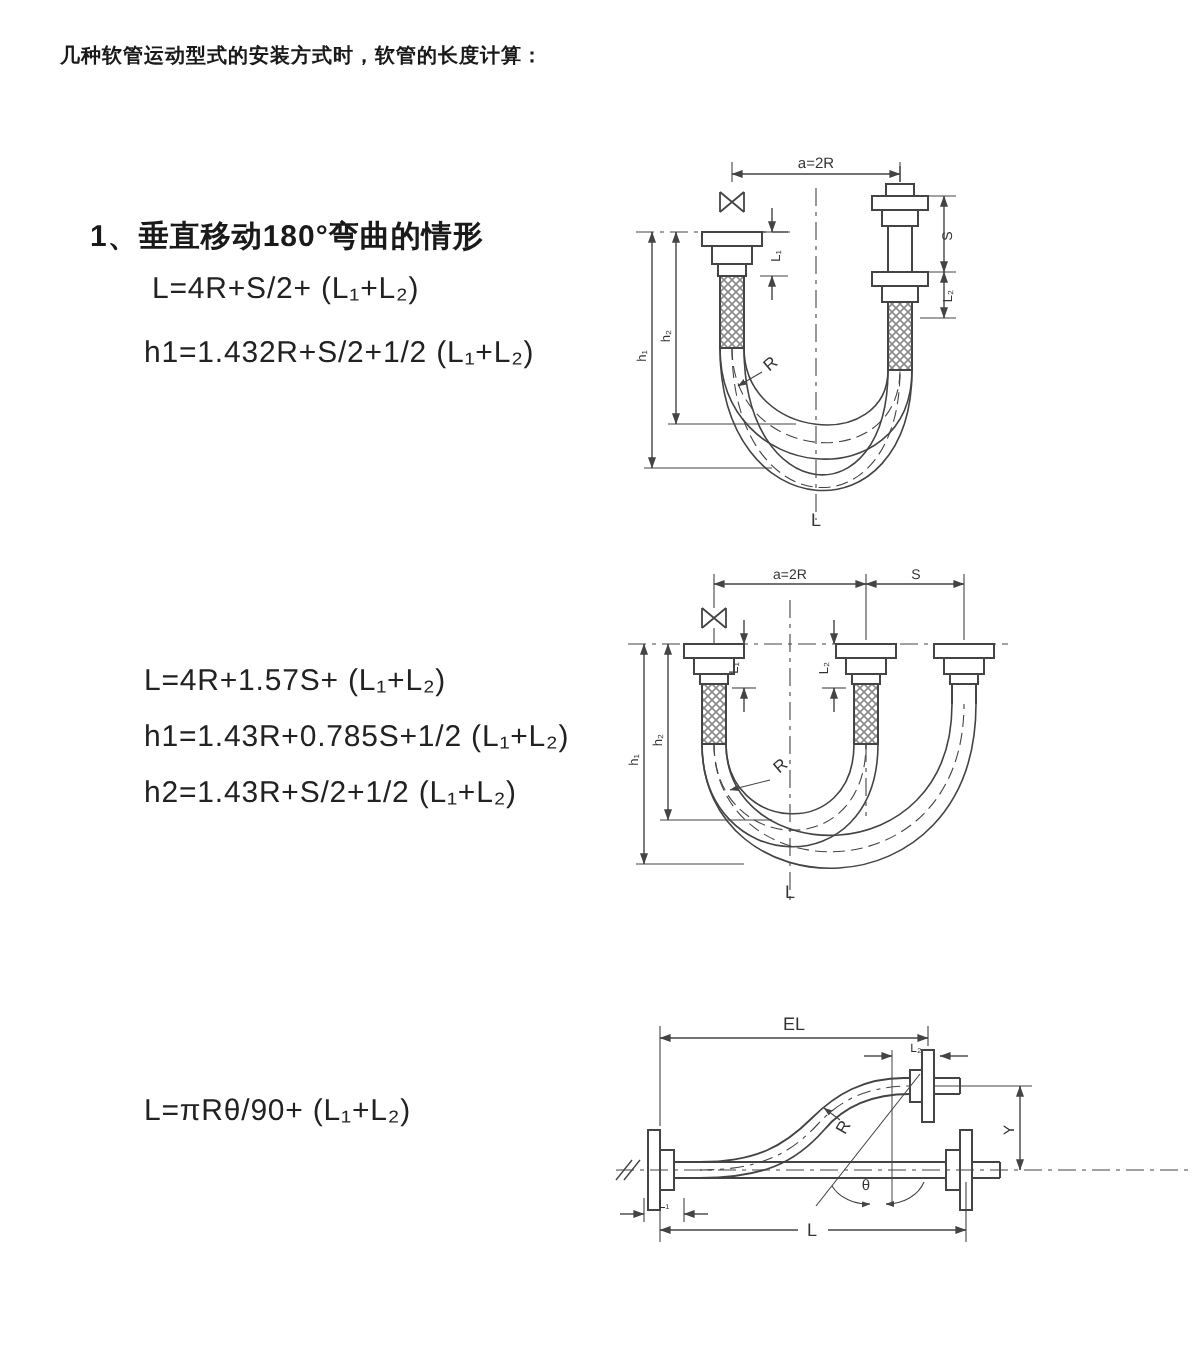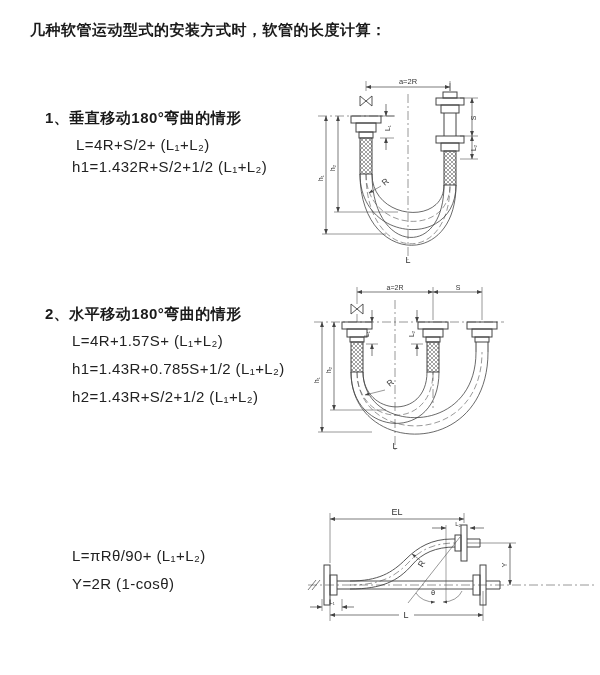--- a/index.html
+++ b/index.html
@@ -1,42 +1,40 @@
 <!DOCTYPE html>
 <html><head>
 <meta charset="utf-8">
 <style>
   html,body{margin:0;padding:0;background:#fff;}
   .page{position:relative;width:600px;height:675px;background:#ffffff;overflow:hidden;
         font-family:"Liberation Sans","DejaVu Sans",sans-serif;color:#1a1a1a;
         border-bottom:3px solid #ececec;}
-  .title{position:absolute;left:30px;top:21px;font-size:15px;font-weight:bold;letter-spacing:.5px;white-space:nowrap;}
+  .title{position:absolute;left:30px;top:21px;font-size:10px;font-weight:bold;letter-spacing:.5px;white-space:nowrap;}
   .heading{position:absolute;font-size:15px;font-weight:bold;letter-spacing:.5px;white-space:nowrap;}
   .formula{position:absolute;font-size:15px;letter-spacing:.4px;white-space:nowrap;color:#222;}
   .diag{position:absolute;}
   svg text{font-family:"Liberation Sans","DejaVu Sans",sans-serif;fill:#333;}
 </style>
 </head>
 <body>
 
 <div class="page">
 
   <div class="title">几种软管运动型式的安装方式时，软管的长度计算：</div>
 
   <div class="heading" style="left:45px;top:109px">1、垂直移动180°弯曲的情形</div>
   <div class="formula" style="left:76px;top:136px">L=4R+S/2+ (L₁+L₂)</div>
-  <div class="formula" style="left:72px;top:158px">h1=1.432R+S/2+1/2 (L₁+L₂)</div>
-
-  <div class="heading" style="left:45px;top:305px">2、水平移动180°弯曲的情形</div>
+  <div class="formula" style="left:72px;top:168px">h1=1.432R+S/2+1/2 (L₁+L₂)</div>
+
   <div class="formula" style="left:72px;top:332px">L=4R+1.57S+ (L₁+L₂)</div>
   <div class="formula" style="left:72px;top:360px">h1=1.43R+0.785S+1/2 (L₁+L₂)</div>
   <div class="formula" style="left:72px;top:388px">h2=1.43R+S/2+1/2 (L₁+L₂)</div>
 
   <div class="formula" style="left:72px;top:547px">L=πRθ/90+ (L₁+L₂)</div>
-  <div class="formula" style="left:72px;top:575px">Y=2R (1-cosθ)</div>
 
   <svg class="diag" style="left:310px;top:72px" width="288" height="196" viewBox="0 0 288 196">
     <defs>
       <marker id="ar1" viewBox="0 0 10 10" refX="9.5" refY="5" markerWidth="8" markerHeight="8" orient="auto-start-reverse">
         <path d="M0,1.4 L10,5 L0,8.6 z" fill="#444"></path>
       </marker>
       <pattern id="hA1" patternUnits="userSpaceOnUse" width="4" height="4">
         <path d="M0,4 L4,0 M0,0 L4,4" stroke="#8a8a8a" stroke-width="0.8" fill="none"></path>
       </pattern>
     </defs>

